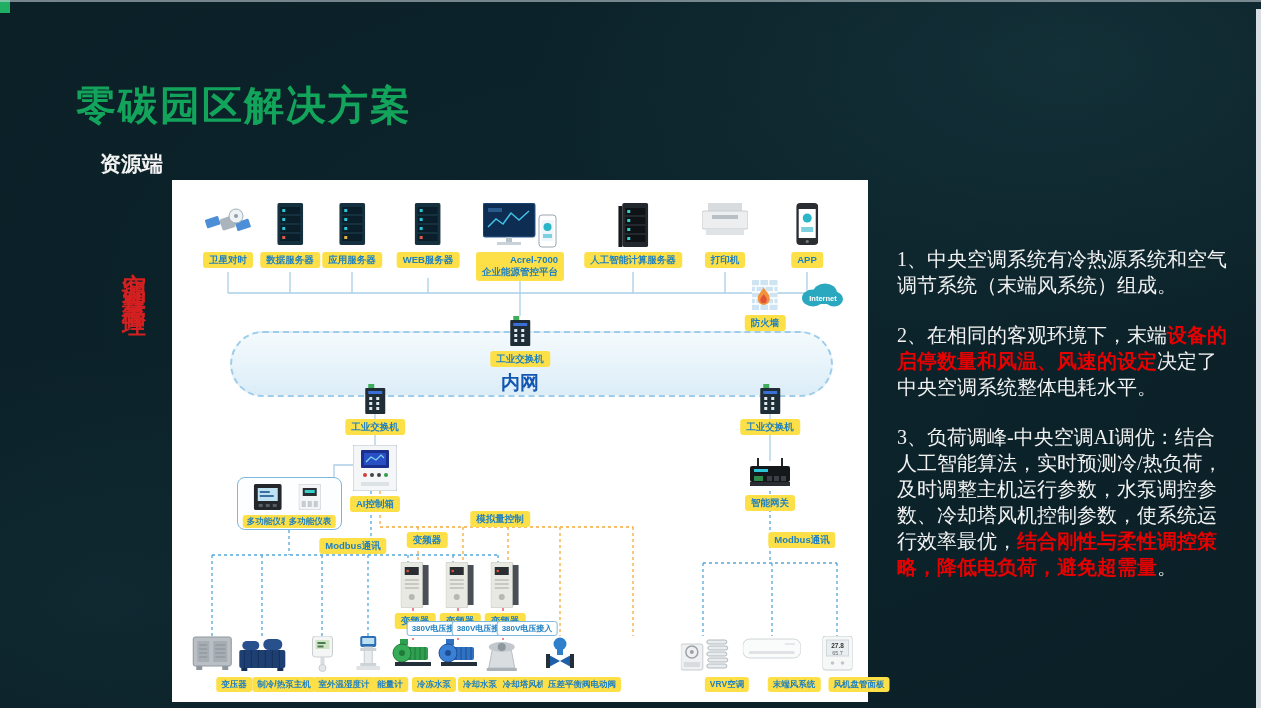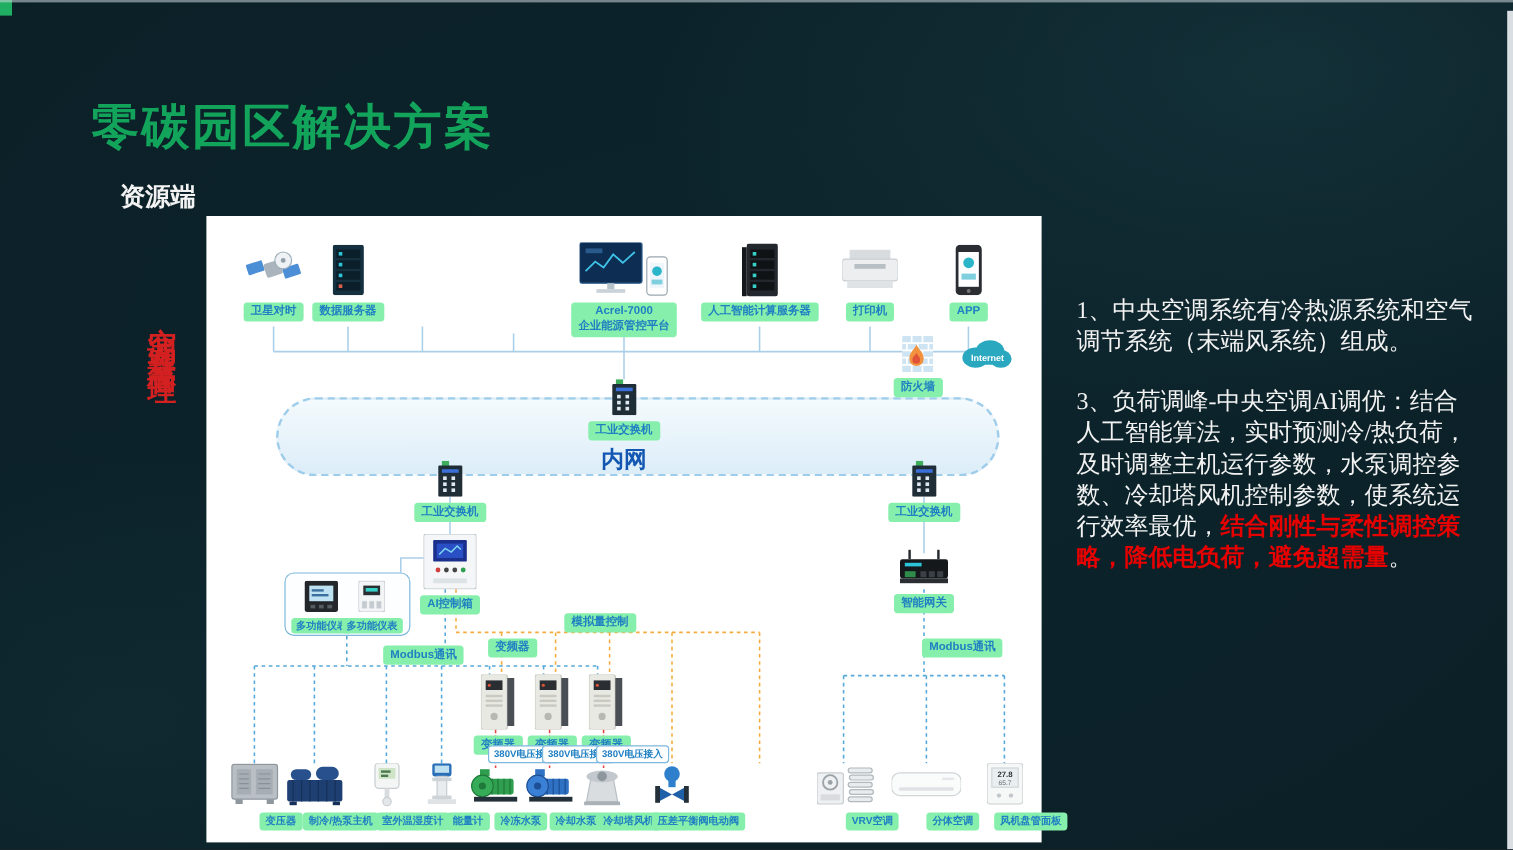--- a/index.html
+++ b/index.html
@@ -21,24 +21,24 @@
           font-family:"Liberation Serif",serif;}
 
   .panel{position:absolute;left:172px;top:180px;width:696px;height:522px;background:#ffffff;}
   .bubble{position:absolute;left:58px;top:151px;width:603px;height:66px;border-radius:34px;
           border:2px dashed #9ecdeb;background:linear-gradient(180deg,#f4fafd,#dcedf8);z-index:1;box-sizing:border-box;}
   .intranet-label{position:absolute;left:348px;top:190px;transform:translateX(-50%);
           font-size:19px;font-weight:bold;color:#1357b2;z-index:2;}
   .wires{position:absolute;left:0;top:0;z-index:2;}
 
   .n{position:absolute;transform:translateX(-50%);display:flex;flex-direction:column;align-items:center;gap:5px;z-index:3;}
-  .n .ic{display:flex;align-items:center;justify-content:center;}
+  .n .ic{display:flex;align-items:flex-start;justify-content:center;}
   .rt .ic{height:44px;}
-  .pill{background:#86efac;color:#2080c2;font-size:9.5px;font-weight:bold;padding:2px 6px;border-radius:3px;
-        white-space:nowrap;line-height:1.3;text-align:center;}
+  .pill{background:#fde047;color:#2080c2;font-size:9.5px;font-weight:bold;padding:2px 6px;border-radius:3px;
+        white-space:nowrap;line-height:1.3;text-align:right;}
   .row-b .pill{font-size:8.5px;padding:2px 5px;margin-left:44px;}
   .mini .pill{font-size:8.5px;padding:1px 4px;}
   .sp{position:absolute;transform:translate(-50%,0);z-index:4;}
   .pill-b{background:#fff;border:1px solid #7db8de;font-size:8px;padding:1px 4px;color:#2080c2;font-weight:bold;
           border-radius:3px;white-space:nowrap;}
   .meterbox{position:absolute;left:65px;top:297px;width:105px;height:53px;border:1.5px solid #7db8dc;
           border-radius:8px;background:#fdfeff;z-index:2;box-sizing:border-box;}
 
   .notes{position:absolute;left:897px;top:246px;width:334px;color:#f2f2f2;
          font-family:"Liberation Serif",serif;font-size:20px;line-height:26px;}
@@ -126,21 +126,61 @@
               <rect x="5" y="6" width="3" height="3"></rect>
               <rect x="5" y="15" width="3" height="3"></rect>
               <rect x="5" y="24" width="3" height="3"></rect>
             </g>
           <rect x="5" y="33" width="3" height="3" fill="#e05c4a"></rect>
           </svg>
       </span>
       <span class="pill">数据服务器</span>
     </div>
 
-
+    <div class="n rt" style="left:180px;top:23px">
+      <span class="ic">
+        <svg width="26" height="42">
+            <rect width="26" height="42" rx="2" fill="#15303e"></rect>
+          <g fill="#0b1f2a">
+              <rect x="3" y="4" width="20" height="7"></rect>
+              <rect x="3" y="13" width="20" height="7"></rect>
+              <rect x="3" y="22" width="20" height="7"></rect>
+              <rect x="3" y="31" width="20" height="7"></rect>
+            </g>
+          <g fill="#2bc4d8">
+              <rect x="5" y="6" width="3" height="3"></rect>
+              <rect x="5" y="15" width="3" height="3"></rect>
+              <rect x="5" y="24" width="3" height="3"></rect>
+            </g>
+          <rect x="5" y="33" width="3" height="3" fill="#e8b23c"></rect>
+          </svg>
+      </span>
+      <span class="pill">应用服务器</span>
+    </div>
+
+    <div class="n rt" style="left:256px;top:23px">
+      <span class="ic">
+        <svg width="26" height="42">
+            <rect width="26" height="42" rx="2" fill="#15303e"></rect>
+          <g fill="#0b1f2a">
+              <rect x="3" y="4" width="20" height="7"></rect>
+              <rect x="3" y="13" width="20" height="7"></rect>
+              <rect x="3" y="22" width="20" height="7"></rect>
+              <rect x="3" y="31" width="20" height="7"></rect>
+            </g>
+          <g fill="#2bc4d8">
+              <rect x="5" y="6" width="3" height="3"></rect>
+              <rect x="5" y="15" width="3" height="3"></rect>
+              <rect x="5" y="24" width="3" height="3"></rect>
+            </g>
+          <rect x="5" y="33" width="3" height="3" fill="#e05c4a"></rect>
+          </svg>
+      </span>
+      <span class="pill">WEB服务器</span>
+    </div>
 
     <div class="n rt" style="left:348px;top:23px">
       <span class="ic">
         <svg width="74" height="46">
           <rect x="0" y="0" width="52" height="34" rx="2" fill="#0e2d52" stroke="#2a5a8c"></rect>
           <polyline points="5,24 13,16 20,21 28,10 36,17 46,8" fill="none" stroke="#3fc3e8" stroke-width="1.5"></polyline>
           <rect x="5" y="5" width="14" height="4" fill="#2a5a8c"></rect>
           <rect x="23" y="34" width="6" height="5" fill="#b8c4cc"></rect>
             <rect x="14" y="39" width="24" height="3" fill="#c8d2d8"></rect>
           <rect x="56" y="12" width="17" height="32" rx="3" fill="#fff" stroke="#9aa8b0"></rect>
@@ -554,37 +594,38 @@
     </div>
 
     <div class="n row-b" style="left:600px;top:456px">
       <span class="ic" style="height:36px">
         <svg width="58" height="26">
             <rect x="0" y="3" width="58" height="19" rx="7" fill="#fafbfb" stroke="#d0d5d8"></rect>
           <rect x="6" y="15" width="46" height="3" rx="1.5" fill="#dfe3e5"></rect>
           <rect x="42" y="7" width="10" height="2" fill="#e4e8ea"></rect>
           </svg>
       </span>
-      <span class="pill">分体空调</span>
+      <span class="pill">末端风系统</span>
     </div>
 
     <div class="n row-b" style="left:665px;top:456px">
       <span class="ic" style="height:36px">
         <svg width="30" height="36">
             <rect x="0" y="0" width="30" height="34" rx="3" fill="#f6f8f8" stroke="#c8cdd0"></rect>
           <rect x="4" y="4" width="22" height="16" fill="#e9eff1" stroke="#d0d6d9"></rect>
           <text x="15" y="11.5" text-anchor="middle" font-size="6.5" font-weight="bold" fill="#333">27.8</text>
           <text x="15" y="18.5" text-anchor="middle" font-size="5.5" fill="#666">65.7</text>
           <circle cx="10" cy="27" r="1.8" fill="#c0c6ca"></circle>
             <circle cx="20" cy="27" r="1.8" fill="#c0c6ca"></circle>
           </svg>
       </span>
       <span class="pill">风机盘管面板</span>
     </div>
 
   </div>
 
   <div class="notes">
     <p><span>1、中央空调系统有冷热源系统和空气调节系统（末端风系统）组成。</span></p>
+    <p><span>2、在相同的客观环境下，末端</span><span class="red">设备的启停数量和风温、风速的设定</span><span>决定了中央空调系统整体电耗水平。</span></p>
     <p><span>3、负荷调峰-中央空调AI调优：结合人工智能算法，实时预测冷/热负荷，及时调整主机运行参数，水泵调控参数、冷却塔风机控制参数，使系统运行效率最优，</span><span class="red">结合刚性与柔性调控策略，降低电负荷，避免超需量</span><span>。</span></p>
   </div>
 
 </div>
 
 </body></html>

